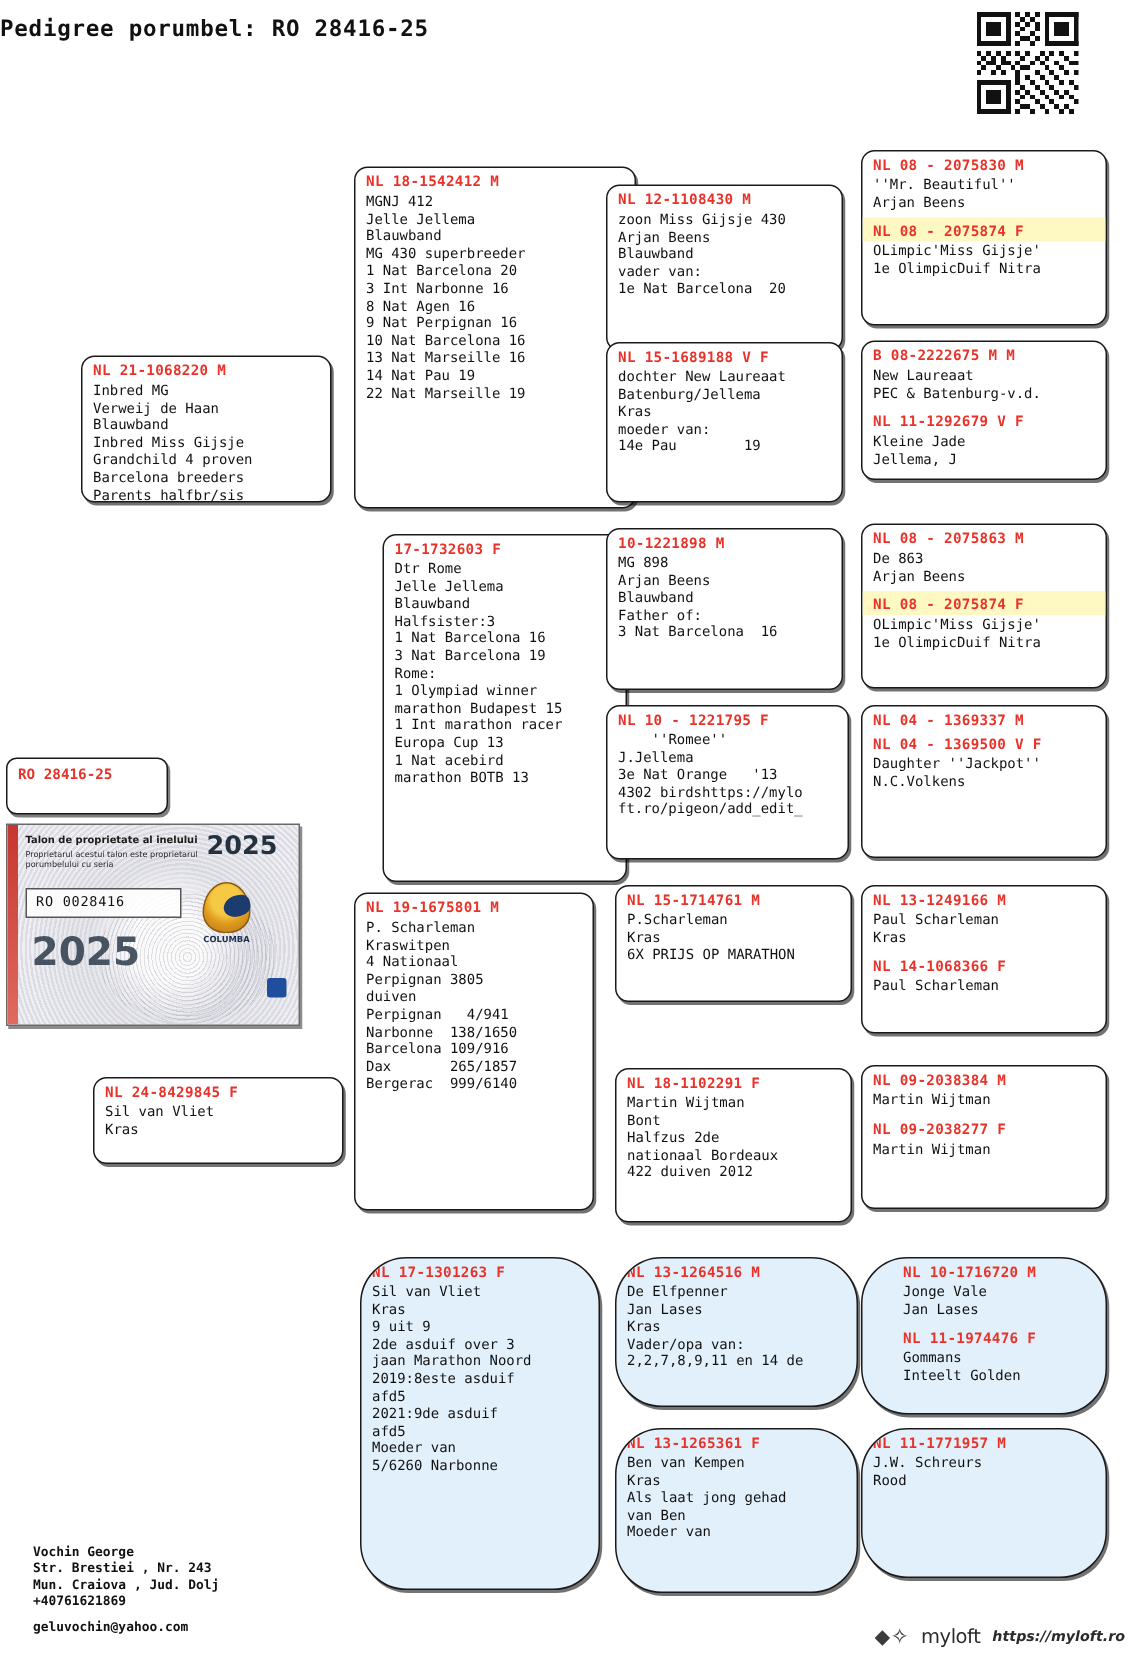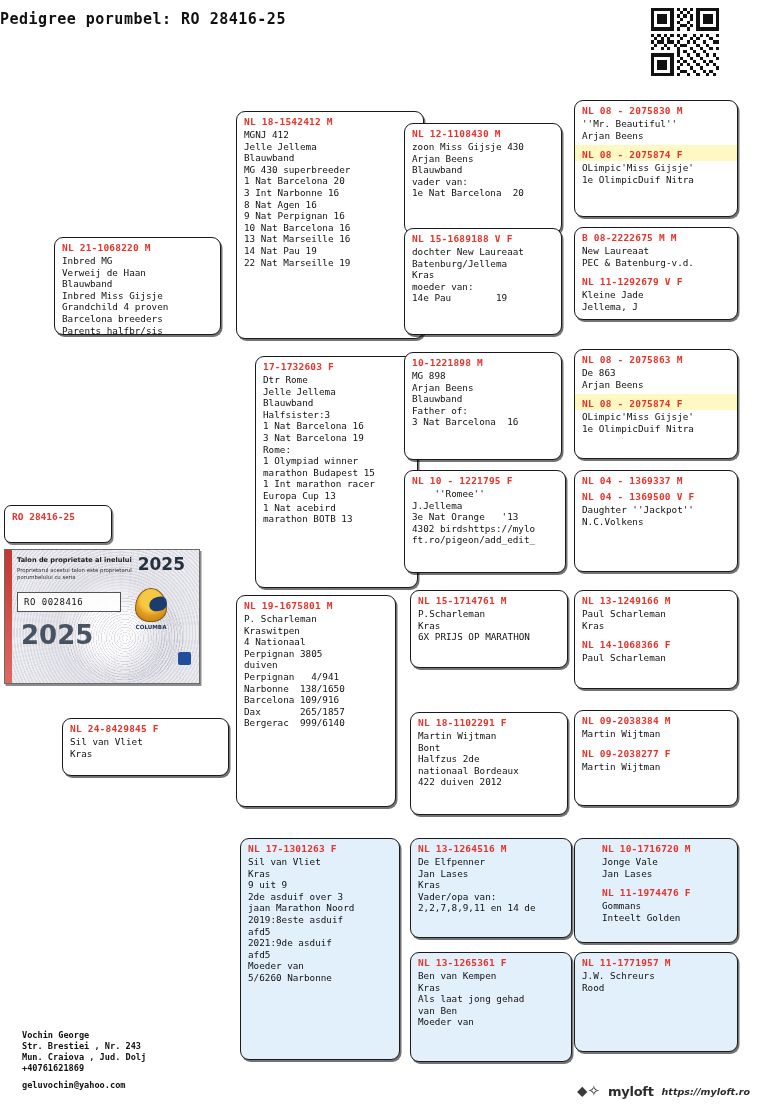--- a/index.html
+++ b/index.html
@@ -44,21 +44,21 @@
     white-space:nowrap;
   }
   .hdr.shaded { background:#fef9c3; }
   .body {
     font-size:9.3px;
     line-height:11.6px;
     padding:1px 6px 4px 7px;
     white-space:pre-wrap;
     color:#111;
   }
-  .blue { background:#e2f0fb; }
+  .blue { background:#e2f0fb;border-radius:31px; }
   .blue .body { background:transparent; }
   .cert-tab {
     position:absolute; left:4px; top:505px; width:108px; height:38px;
     background:#fff; border:1.4px solid #1a1a1a; border-radius:7px;
     box-shadow:1.5px 2px 0 rgba(0,0,0,0.5);
     font-size:9.5px; font-weight:bold; color:#e8332a;
     padding:5px 0 0 7px;
   }
   .cert {
     position:absolute; left:4px; top:549px; width:196px; height:135px;
@@ -135,21 +135,21 @@
   }
   .footer .mail { font-weight:bold; }
 
   
   .myloft {
     position:absolute; right:14px; bottom:10px;
     display:flex; align-items:center; gap:8px;
     font-family:"DejaVu Sans", sans-serif;
   }
   .myloft .mark { font-size:15px; color:#3b3b3b; }
-  .myloft .name { font-size:13px; font-weight:bold; color:#2b2b2b; letter-spacing:-0.3px; }
+  .myloft .name { font-size:13px; font-weight:normal; color:#2b2b2b; letter-spacing:-0.3px; }
   .myloft .url { font-size:9.5px; font-weight:bold; color:#2b2b2b; font-style:italic; }
 </style>
 </head>
 <body>
 
 <div class="title">Pedigree porumbel: RO 28416-25</div>
 
 <div class="qr">
 <svg width="68" height="68" viewBox="0 0 21 21" shape-rendering="crispEdges">
 <rect width="21" height="21" fill="#fff"></rect>

